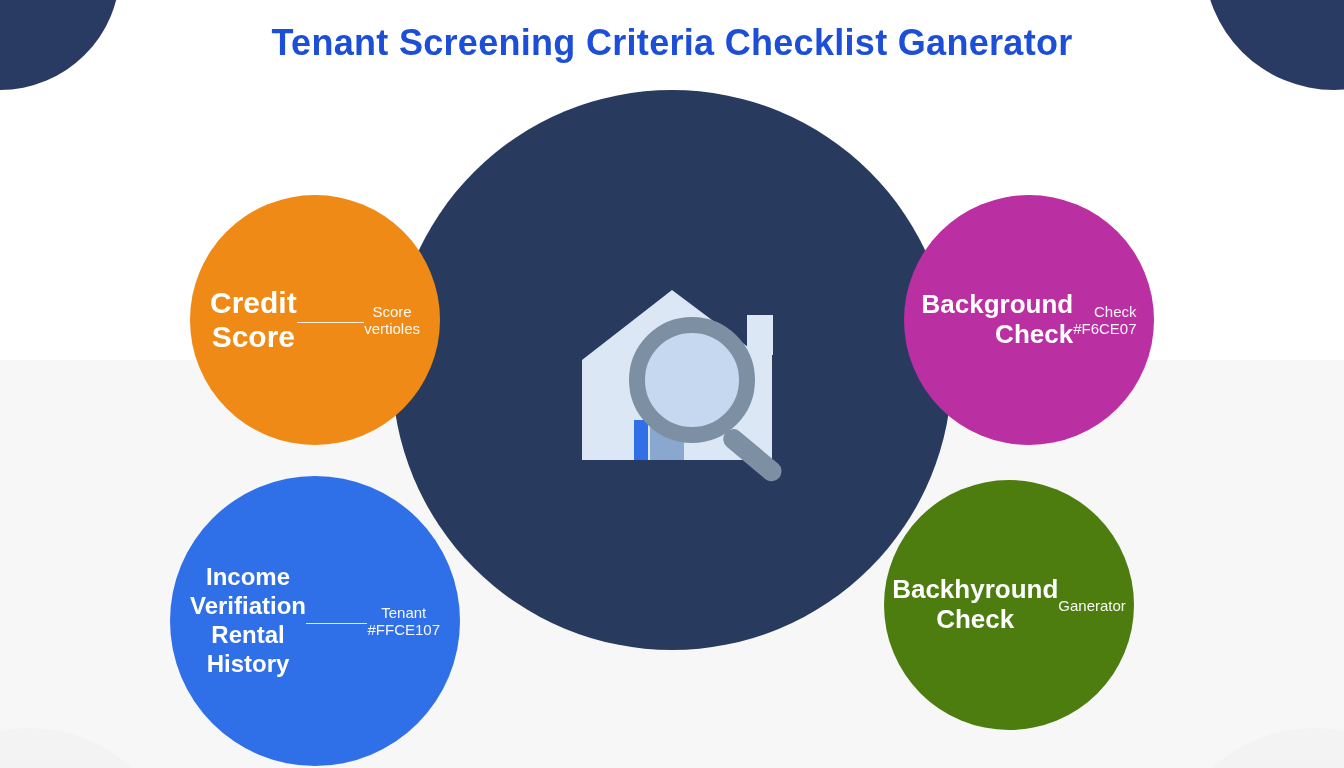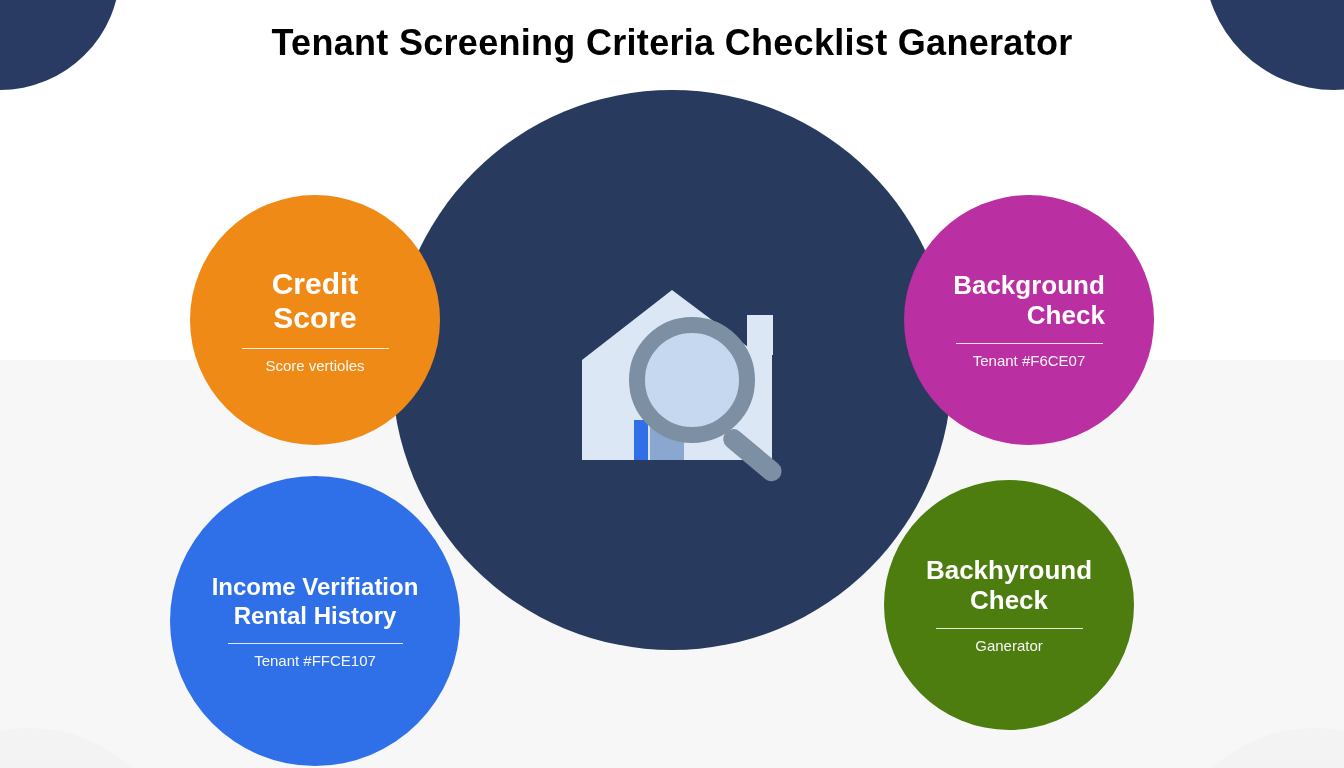--- a/index.html
+++ b/index.html
@@ -9,30 +9,30 @@
   
   .corner { position:absolute; border-radius:50%; background:#2a3b63; }
   .corner.tl { width:240px; height:240px; top:-150px; left:-120px; }
   .corner.tr { width:260px; height:260px; top:-170px; right:-120px; }
   .corner.bl { width:300px; height:300px; bottom:-260px; left:-120px; background:#f3f3f3; }
   .corner.br { width:300px; height:300px; bottom:-260px; right:-120px; background:#f3f3f3; }
 
   
   .band { position:absolute; left:0; right:0; top:360px; height:420px; background:#f7f7f8; }
 
-  .title { position:absolute; top:22px; left:0; right:0; text-align:center; font-size:36px; font-weight:600; color:#000000; letter-spacing:0.3px; }
+  .title { position:absolute; top:22px; left:0; right:0; text-align:center; font-size:36px; font-weight:600; color:#1d4ed8; letter-spacing:0.3px; }
 
   
   .hub { position:absolute; width:560px; height:560px; left:50%; top:90px; transform:translateX(-50%); border-radius:50%; background:#283a5e; display:flex; align-items:center; justify-content:center; }
 
   
   .hub svg { width:300px; height:300px; display:block; }
 
   
-  .node { position:absolute; border-radius:50%; color:#fff; display:flex; flex-direction:column; align-items:center; justify-content:center; text-align:center; padding:20px; }
+  .node { position:absolute; border-radius:50%; color:#fff; display:flex; align-items:center; justify-content:center; text-align:center; padding:20px; }
   .node .label { font-size:26px; font-weight:600; line-height:1.15; }
   .node .rule  { width:70%; height:1px; background:rgba(255,255,255,0.85); margin:12px 0 8px 0; }
   .node .sub   { font-size:15px; font-weight:400; opacity:0.95; }
 
   .n1 { width:250px; height:250px; left:190px; top:195px; background:#ef8a17; }
   .n2 { width:250px; height:250px; right:190px; top:195px; background:#ba2fa1;text-align:right; }
   .n3 { width:290px; height:290px; left:170px; top:476px; background:#2f6fe8; }
   .n4 { width:250px; height:250px; right:210px; top:480px; background:#4d7c0f; }
 
   
@@ -74,21 +74,21 @@
 
   <div class="node n1">
     <div class="label">Credit<br>Score</div>
     <div class="rule"></div>
     <div class="sub">Score vertioles</div>
   </div>
 
   <div class="node n2">
     <div class="label">Background<br>Check</div>
     <div class="rule"></div>
-    <div class="sub">Tenant #F6CE07</div>
+    <div class="sub">Check #F6CE07</div>
   </div>
 
   <div class="node n3">
     <div class="label">Income Verifiation<br>Rental History</div>
     <div class="rule"></div>
     <div class="sub">Tenant #FFCE107</div>
   </div>
 
   <div class="node n4">
     <div class="label">Backhyround<br>Check</div>

